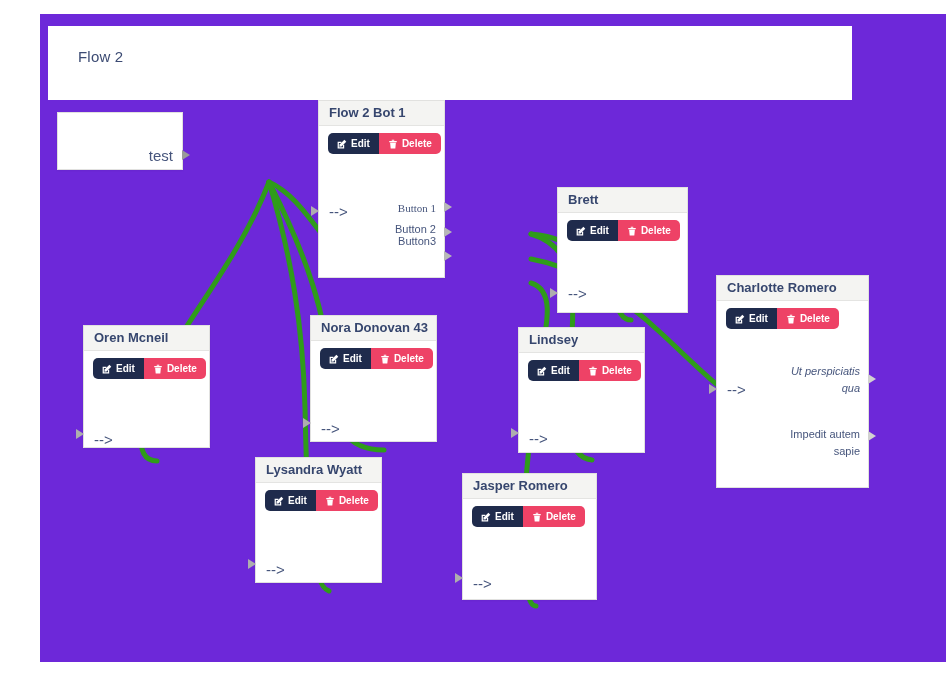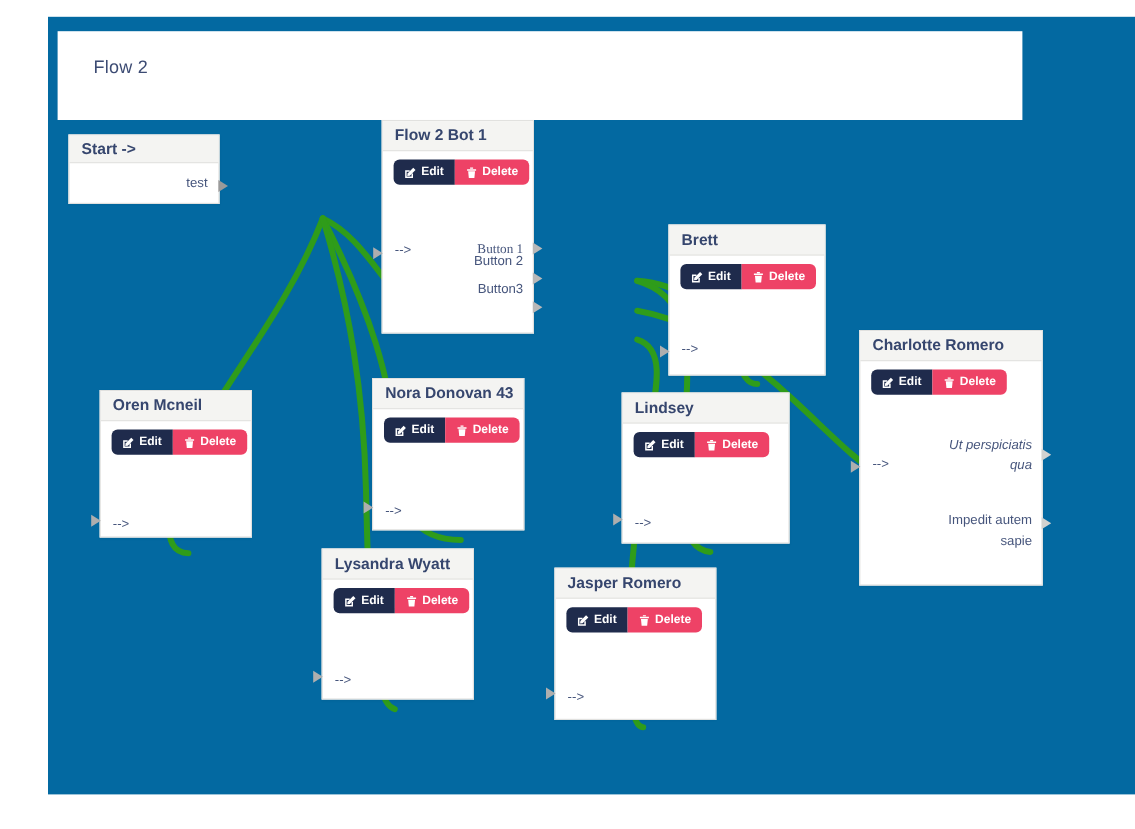--- a/index.html
+++ b/index.html
@@ -1,32 +1,32 @@
 <!DOCTYPE html>
 <html><head>
 <meta charset="utf-8">
 <style>
   * { margin:0; padding:0; box-sizing:border-box; }
   html,body { width:946px; height:691px; background:#ffffff; font-family:"Liberation Sans", sans-serif; }
   #stage { position:relative; width:946px; height:691px; background:#ffffff; overflow:hidden; }
-  #canvas { position:absolute; left:40px; top:14px; width:906px; height:648px; background:#0369a1; }
+  #canvas { position:absolute; left:40px; top:14px; width:906px; height:648px; background:#6d28d9; }
   #title-card { position:absolute; left:8px; top:12px; width:804px; height:74px; background:#ffffff; }
   #page-title { position:absolute; left:30px; top:22px; font-size:15px; color:#3c4b73; letter-spacing:.2px; }
   #wires { position:absolute; left:0; top:0; width:946px; height:691px; z-index:1; pointer-events:none; }
   .node { position:absolute; z-index:2; background:#ffffff; border:1px solid #e1e1df; box-shadow:0 1px 2px rgba(0,0,0,.05); }
   .node-header { height:25px; background:#f4f4f2; border-bottom:1px solid #e4e4e2; padding:4px 10px; font-size:13px; font-weight:700; color:#36466e; white-space:nowrap; overflow:hidden; }
   .btn-row { display:flex; margin:7px 9px; }
   .btn { display:flex; align-items:center; gap:4px; height:21px; padding:0 9px; font-size:10px; font-weight:700; color:#ffffff; border:none; cursor:pointer; }
   .btn-edit { background:#1f2b4c; border-radius:5px 0 0 5px; }
   .btn-del  { background:#ee4266; border-radius:0 5px 5px 0; }
   .btn svg { width:10px; height:10px; }
   .port { position:absolute; width:0; height:0; border-top:5px solid transparent; border-bottom:5px solid transparent; }
   .port.in  { left:-8px; border-left:8px solid #aeaeae; }
   .port.out { right:-8px; border-left:8px solid #b8b8b8; }
-  .io-label { position:absolute; font-size:11px; color:#46557c; }
+  .io-label { position:absolute; font-size:15px; color:#46557c; }
   .out-label { position:absolute; right:8px; text-align:right; font-size:11px; color:#46557c; line-height:17px; }
 </style>
 </head>
 <body>
 
 <div id="stage">
   <div id="canvas">
     <div id="title-card">
       <div id="page-title">Flow 2</div>
     </div>
@@ -36,23 +36,20 @@
         <path d="M189,154 C150,255 68,330 61,400 C59,424 65,433 77,433" fill="none" stroke="#2f9c1a" stroke-width="5" stroke-linecap="round"></path>
         <path d="M189,154 C228,230 247,290 249,345 C251,398 266,422 304,422" fill="none" stroke="#2f9c1a" stroke-width="5" stroke-linecap="round"></path>
         <path d="M189,154 C212,230 223,300 225,380 C227,475 229,557 249,563" fill="none" stroke="#2f9c1a" stroke-width="5" stroke-linecap="round"></path>
         <path d="M451,206 C492,209 514,233 527,260 C541,288 543,292 551,292" fill="none" stroke="#2f9c1a" stroke-width="5" stroke-linecap="round"></path>
         <path d="M451,206 C492,218 495,255 492,305 C489,365 478,428 512,432" fill="none" stroke="#2f9c1a" stroke-width="5" stroke-linecap="round"></path>
         <path d="M451,231 C502,240 547,273 582,306 C636,356 656,383 710,383" fill="none" stroke="#2f9c1a" stroke-width="5" stroke-linecap="round"></path>
         <path d="M451,255 C474,262 468,292 461,330 C449,400 441,490 444,530 C446,560 448,578 456,578" fill="none" stroke="#2f9c1a" stroke-width="5" stroke-linecap="round"></path>
       </svg>
 
     <div class="node" style="left:17px; top:98px; width:126px; height:58px;">
-      <div class="node-header" style="height:23px; padding-top:3px;">
-        <span>Start -&gt;</span>
-      </div>
       <div class="io-label" style="right:9px; top:34px;">test</div>
       <span class="port out" style="top:37px; border-left-color:#9a9a9a;"></span>
     </div>
 
     <div class="node" style="left:278px; top:86px; width:127px; height:178px;">
       <div class="node-header">
         <span>Flow 2 Bot 1</span>
       </div>
       <div class="btn-row">
         <button class="btn btn-edit">
@@ -66,21 +63,21 @@
           <svg viewBox="0 0 16 16">
               <path fill="#fff" d="M6 1h4v1.6H6zM2 3.2h12v1.9H2zM3.4 6h9.2l-.9 9H4.3z"></path>
             </svg>
           <span>Delete</span>
         </button>
       </div>
       <div class="io-label" style="left:10px; top:102px;">--&gt;</div>
       <span class="port in" style="top:105px;"></span>
       <div class="out-label" style="top:99px;font-family:Liberation Serif, serif;">Button 1</div>
       <span class="port out" style="top:101px;"></span>
-      <div class="out-label" style="top:109px;padding-left:32px;">Button 2</div>
+      <div class="out-label" style="top:120px;padding-left:32px;">Button 2</div>
       <span class="port out" style="top:126px;"></span>
       <div class="out-label" style="top:132px;">Button3</div>
       <span class="port out" style="top:150px;"></span>
     </div>
 
     <div class="node" style="left:517px; top:173px; width:131px; height:126px;">
       <div class="node-header">
         <span>Brett</span>
       </div>
       <div class="btn-row">
@@ -168,21 +165,21 @@
           <svg viewBox="0 0 16 16">
               <path fill="#fff" d="M6 1h4v1.6H6zM2 3.2h12v1.9H2zM3.4 6h9.2l-.9 9H4.3z"></path>
             </svg>
           <span>Delete</span>
         </button>
       </div>
       <div class="io-label" style="left:10px; top:104px;">--&gt;</div>
       <span class="port in" style="top:102px;"></span>
     </div>
 
-    <div class="node" style="left:478px; top:313px; width:140px; height:126px;">
+    <div class="node" style="left:478px; top:313px; width:127px; height:126px;">
       <div class="node-header">
         <span>Lindsey</span>
       </div>
       <div class="btn-row">
         <button class="btn btn-edit">
           <svg viewBox="0 0 16 16">
               <path d="M11.8 1.2l3 3-7.6 7.6-3.4.4.4-3.4z" fill="#fff"></path>
               <path d="M1 4.5h6v2H3v6.5h6.5V9h2v6H1z" fill="#fff"></path>
             </svg>
           <span>Edit</span>
@@ -191,21 +188,21 @@
           <svg viewBox="0 0 16 16">
               <path fill="#fff" d="M6 1h4v1.6H6zM2 3.2h12v1.9H2zM3.4 6h9.2l-.9 9H4.3z"></path>
             </svg>
           <span>Delete</span>
         </button>
       </div>
       <div class="io-label" style="left:10px; top:102px;">--&gt;</div>
       <span class="port in" style="top:100px;"></span>
     </div>
 
-    <div class="node" style="left:215px; top:443px; width:127px; height:126px;margin-left:13px;">
+    <div class="node" style="left:215px; top:443px; width:127px; height:126px;">
       <div class="node-header">
         <span>Lysandra Wyatt</span>
       </div>
       <div class="btn-row">
         <button class="btn btn-edit">
           <svg viewBox="0 0 16 16">
               <path d="M11.8 1.2l3 3-7.6 7.6-3.4.4.4-3.4z" fill="#fff"></path>
               <path d="M1 4.5h6v2H3v6.5h6.5V9h2v6H1z" fill="#fff"></path>
             </svg>
           <span>Edit</span>

